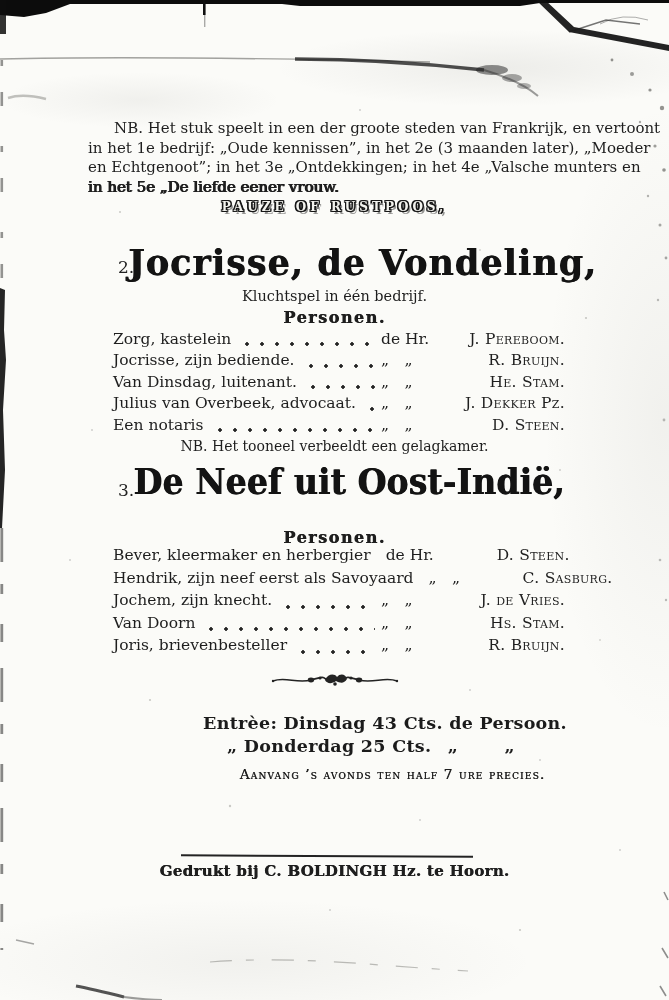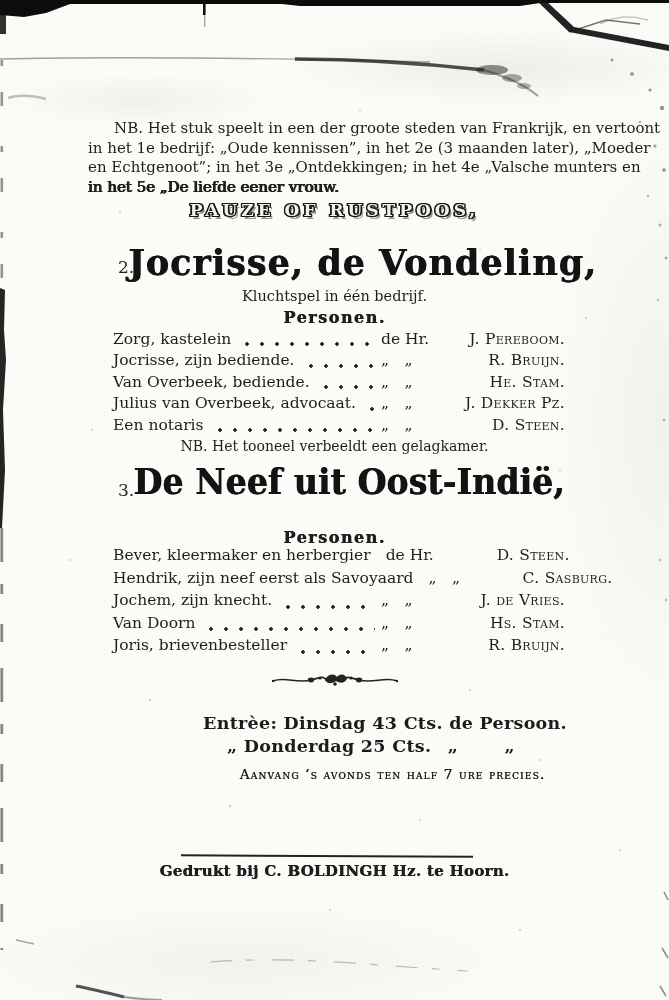--- a/index.html
+++ b/index.html
@@ -14,21 +14,21 @@
       #fbfbf8;
   }
   
   .note-block{position:absolute;top:119px;left:88px;width:506px;font-size:15px;line-height:19.5px;}
   .note-line{text-align:justify;text-align-last:justify;white-space:nowrap;}
   .note-line:first-child{text-indent:26px;}
   .note-line:last-child{text-align-last:left;text-shadow:.8px 0 #1a1a1a,-.4px 0 #1a1a1a;}
 
   .pauze{
     position:absolute;top:200px;left:0;width:100%;text-align:center;
-    font-size:17px;font-weight:bold;letter-spacing:4px;color:#f3f3ee;
+    font-size:12px;font-weight:bold;letter-spacing:4px;color:#f3f3ee;
     text-shadow:-1.4px -1.4px 0 #171717,1.4px -1.4px 0 #171717,-1.4px 1.4px 0 #171717,
       1.4px 1.4px 0 #171717,0 -1.4px 0 #171717,0 1.4px 0 #171717,-1.4px 0 0 #171717,
       1.4px 0 0 #171717,2.6px 2.6px 0 rgba(23,23,23,.45);
   }
 
   .play-number{position:absolute;font-size:17px;color:#222;}
   .title{position:absolute;left:0;width:100%;text-align:center;font-weight:700;
          font-size:35px;line-height:42px;color:#131313;letter-spacing:1px;
          text-shadow:.7px 0 #131313;}
   .title .tsqueeze{display:inline-block;transform:scaleX(.95);transform-origin:50% 50%;}
@@ -101,21 +101,21 @@
       <span class="prefix">de Hr.</span>
       <span class="name">J. Pereboom.</span>
     </div>
     <div class="cast-row">
       <span class="role">Jocrisse, zijn bediende.</span>
       <span class="leader"></span>
       <span class="prefix">„ „</span>
       <span class="name">R. Bruijn.</span>
     </div>
     <div class="cast-row">
-      <span class="role">Van Overbeek, bediende.</span>
+      <span class="role">Van Dinsdag, luitenant.</span>
       <span class="leader"></span>
       <span class="prefix">„ „</span>
       <span class="name">He. Stam.</span>
     </div>
     <div class="cast-row">
       <span class="role">Julius van Overbeek, advocaat.</span>
       <span class="leader"></span>
       <span class="prefix">„ „</span>
       <span class="name">J. Dekker Pz.</span>
     </div>

